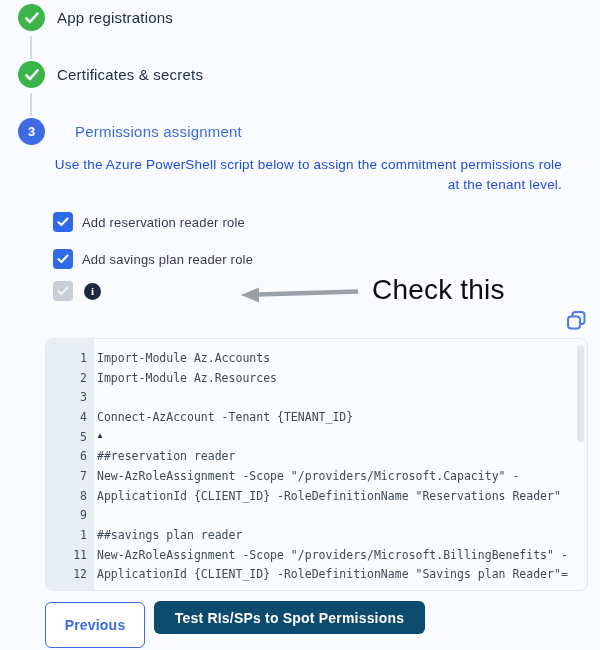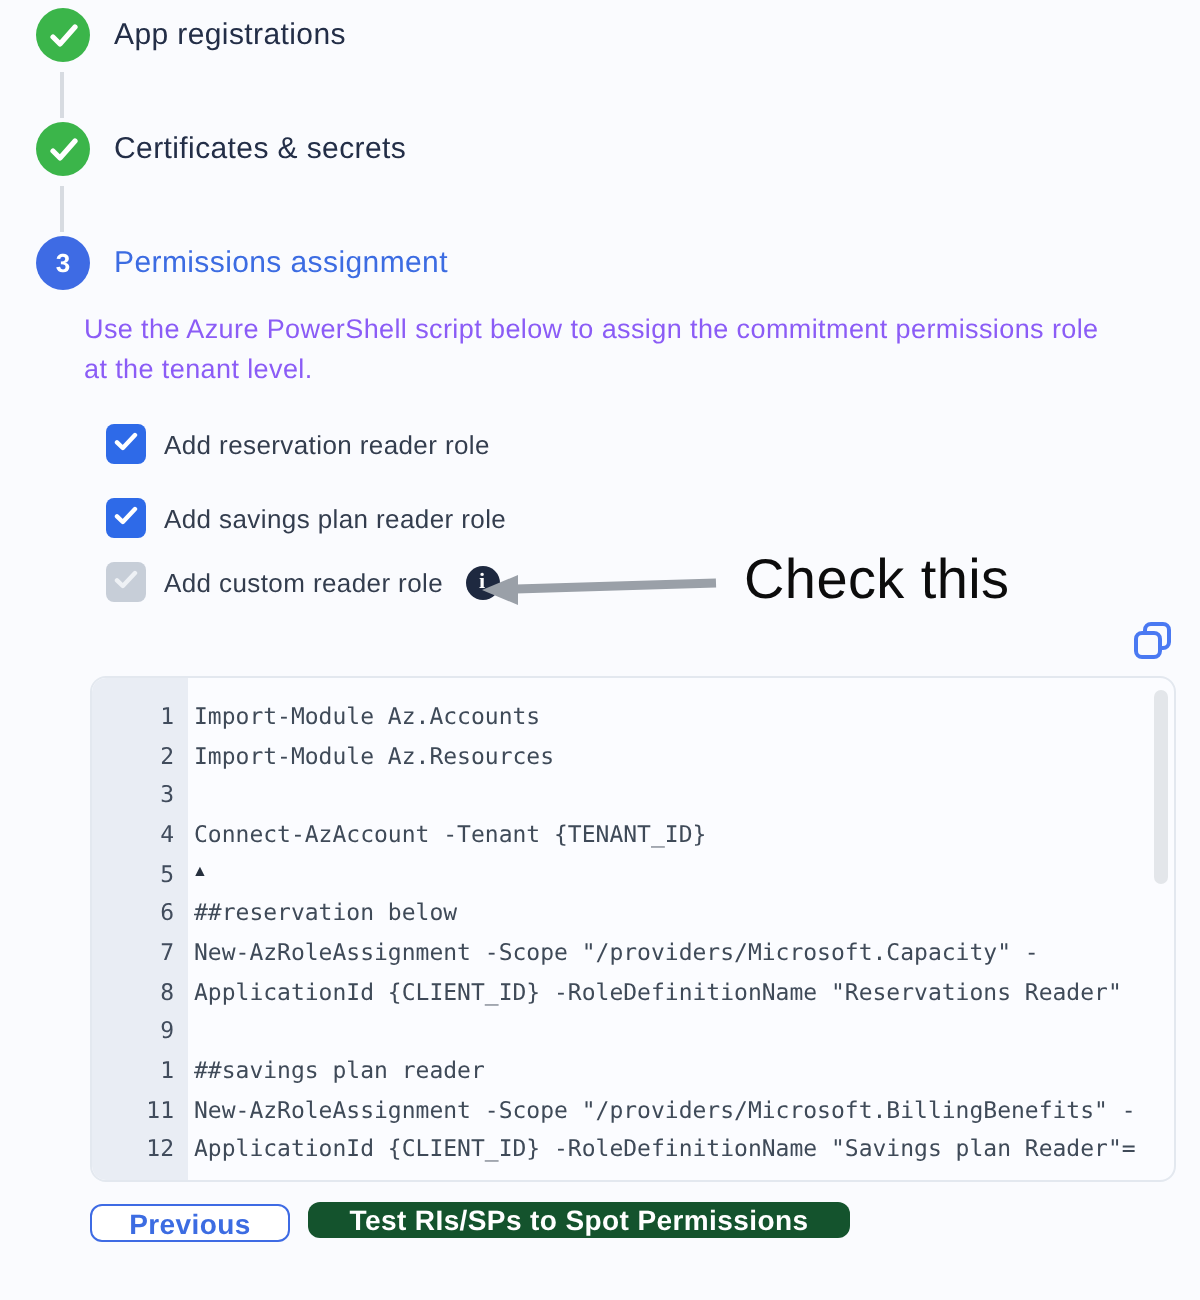--- a/index.html
+++ b/index.html
@@ -15,27 +15,27 @@
   .step-row { position: absolute; left: 18px; display: flex; align-items: center; gap: 12px; }
   .step-circle {
     width: 27px; height: 27px; border-radius: 50%;
     display: flex; align-items: center; justify-content: center;
     flex: 0 0 27px;
   }
   .step-circle.complete { background: #3bb54a; }
   .step-circle.active   { background: #3e6be4; color: #fff; font-size: 13px; font-weight: 700; }
   .step-circle svg { display: block; }
   .step-label { font-size: 15px; font-weight: 400; color: #232e47; letter-spacing: .2px; }
-  .step-label.active { color: #3c6ce2; }
+  .step-label.active { color: #3c6ce2; margin-left: 18px; }
   .connector { position: absolute; left: 30px; width: 2px; height: 23px; background: #d7dbe1; }
 
   
   .description {
     position: absolute; left: 42px; top: 155px; width: 520px;
-    font-size: 13.5px; line-height: 19.5px; color: #8b5cf6; letter-spacing: .2px;
+    font-size: 13.5px; line-height: 19.5px; color: #1d4ed8; letter-spacing: .2px; text-align: right;
   }
 
   
   .cb-row { position: absolute; left: 53px; display: flex; align-items: center; gap: 9px; height: 20px; }
   .checkbox {
     width: 20px; height: 20px; border-radius: 4px;
     display: flex; align-items: center; justify-content: center; flex: 0 0 20px;
   }
   .checkbox.checked  { background: #2e6ae8; }
   .checkbox.disabled { background: #c7ced8; }
@@ -81,29 +81,29 @@
     position: absolute; left: 50px; top: 3px;
     font-size: 8px; color: #26303e; line-height: 12px;
   }
   .scroll-thumb {
     position: absolute; right: 3px; top: 6px; width: 7px; height: 97px;
     background: #e3e6ea; border-radius: 4px;
   }
 
   
   .btn-previous {
-    position: absolute; left: 45px; top: 602px; width: 100px; height: 19px;
+    position: absolute; left: 45px; top: 602px; width: 100px; height: 46px;
     background: #ffffff; border: 1.5px solid #3e6be4; border-radius: 6px;
     color: #3c6ce2; font-size: 14px; font-weight: 700; letter-spacing: .2px;
     font-family: "Liberation Sans", sans-serif;
     display: flex; align-items: center; justify-content: center; cursor: pointer;
   }
   .btn-primary {
-    position: absolute; left: 154px; top: 601px; width: 271px; height: 18px;
-    background: #14532d; border: none; border-radius: 6px;
+    position: absolute; left: 154px; top: 601px; width: 271px; height: 33px;
+    background: #0c4a6e; border: none; border-radius: 6px;
     color: #ffffff; font-size: 14px; font-weight: 700; letter-spacing: .2px;
     font-family: "Liberation Sans", sans-serif;
     display: flex; align-items: center; justify-content: center; cursor: pointer;
   }
 </style>
 </head>
 <body>
 
 <div class="step-row" style="top:4px">
   <div class="step-circle complete">
@@ -159,21 +159,20 @@
 </div>
 
 <div class="cb-row" style="top:281px">
   <div class="checkbox disabled">
     <span>
       <svg width="12" height="10" viewBox="0 0 12 10">
           <path d="M1.5 5.2 L4.4 8 L10.5 1.5" fill="none" stroke="#eef1f5" stroke-width="2.2" stroke-linecap="round" stroke-linejoin="round"></path>
         </svg>
     </span>
   </div>
-  <span class="cb-label">Add custom reader role</span>
   <span class="info-icon">i</span>
 </div>
 
 <div class="annot-arrow">
   <svg width="122" height="20" viewBox="0 0 122 20">
     <line x1="18" y1="10.5" x2="118" y2="7.5" stroke="#9aa0a8" stroke-width="4.6"></line>
     <polygon points="1,11 19,3.5 19,18.5" fill="#9aa0a8"></polygon>
   </svg>
 </div>
 <div class="annot-text">Check this</div>
@@ -206,21 +205,21 @@
         <span class="line-num">4</span>
         <span class="line-code">Connect-AzAccount -Tenant {TENANT_ID}</span>
       </div>
     <div class="code-line">
         <span class="line-num">5</span>
         <span class="fold-marker">▲</span>
         <span class="line-code"></span>
       </div>
     <div class="code-line">
         <span class="line-num">6</span>
-        <span class="line-code">##reservation below</span>
+        <span class="line-code">##reservation reader</span>
       </div>
     <div class="code-line">
         <span class="line-num">7</span>
         <span class="line-code">New-AzRoleAssignment -Scope "/providers/Microsoft.Capacity" -</span>
       </div>
     <div class="code-line">
         <span class="line-num">8</span>
         <span class="line-code">ApplicationId {CLIENT_ID} -RoleDefinitionName "Reservations Reader"</span>
       </div>
     <div class="code-line">

